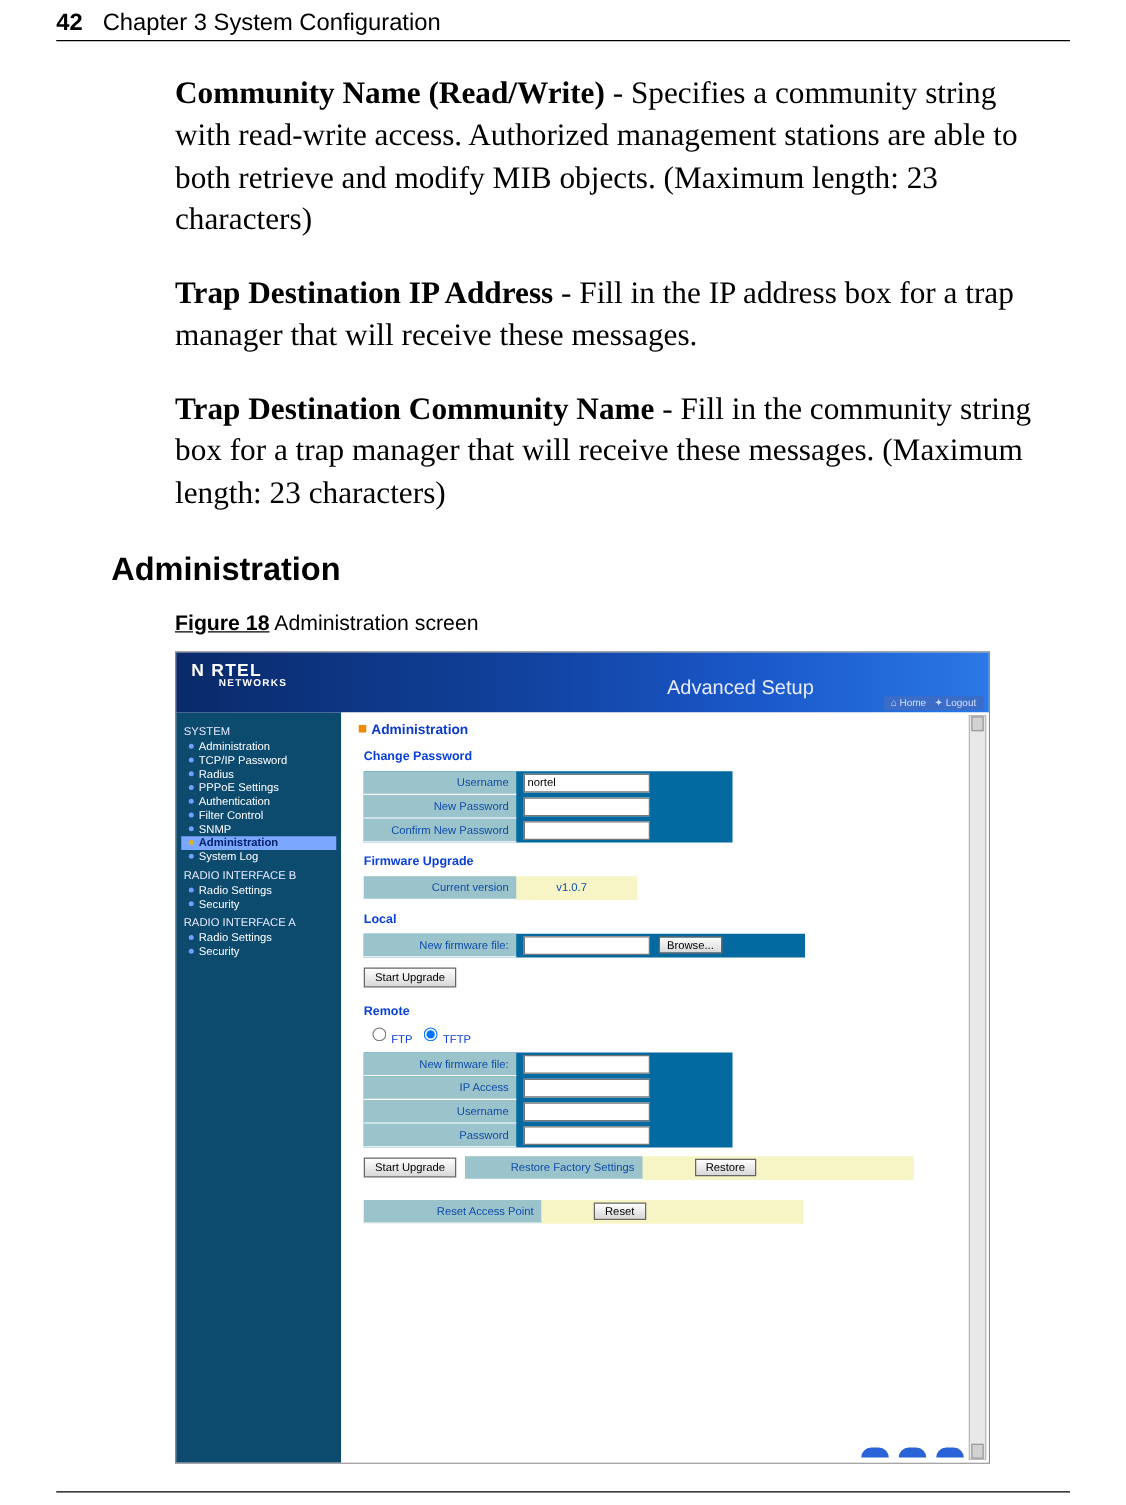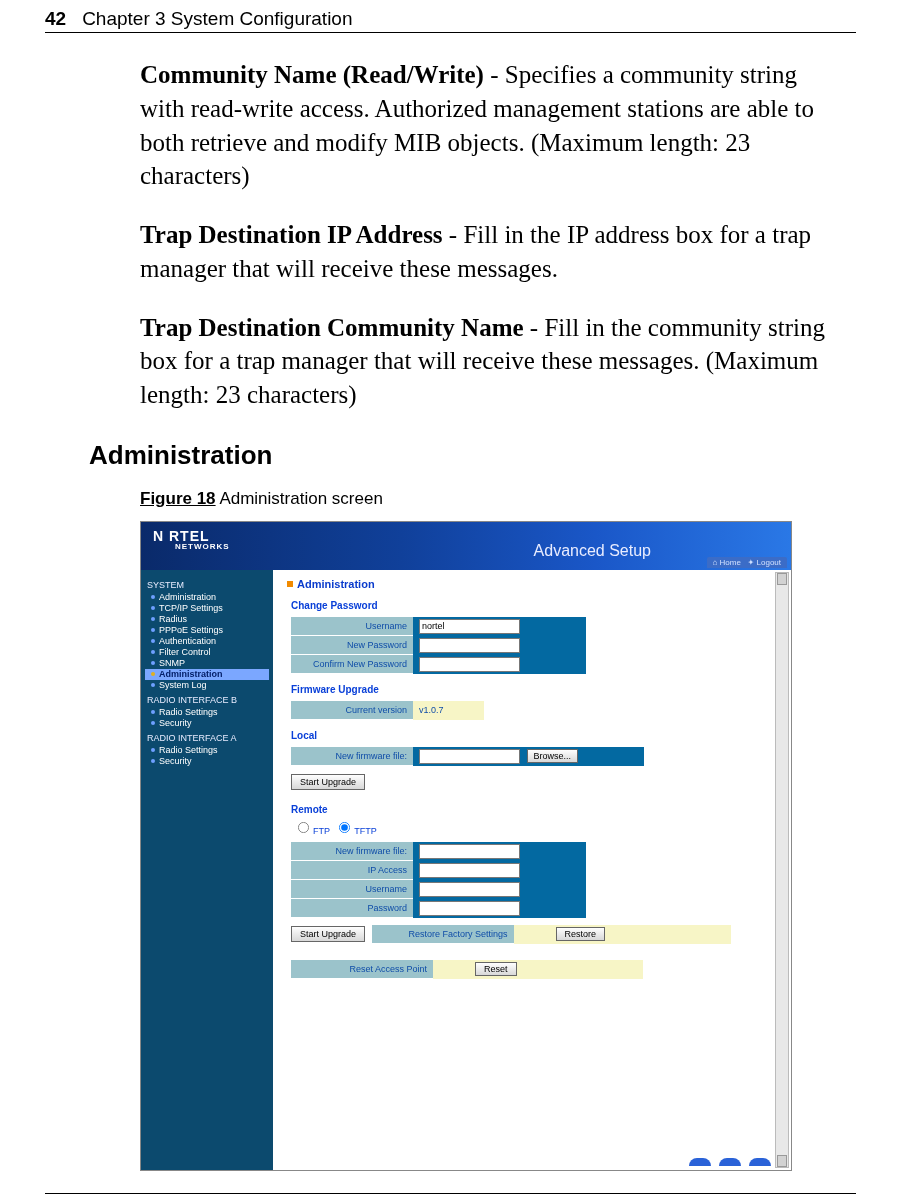--- a/index.html
+++ b/index.html
@@ -227,20 +227,21 @@
   .ss-version {
     background: #f7f5c6;
     display: inline-block;
     margin-left: 4px;
   }
   .ss-version .ss-label { display: inline-block; }
   .ss-version .vtxt {
     color: #0f4da8;
     font-size: 9px;
     padding: 4px 40px 4px 6px;
+    margin-left: 26px;
   }
   .ss-btn {
     font-size: 9px;
     border: 1px solid #666;
     background: linear-gradient(#fefefe, #d8d8d8);
     padding: 2px 8px;
     margin: 8px 0 4px 4px;
     cursor: pointer;
     color: #000;
   }
@@ -334,21 +335,21 @@
         </div>
       </div>
 
       <div class="ss-body">
         <div class="ss-sidebar">
           <div class="group">SYSTEM</div>
           <div class="item">
               <span>Administration</span>
             </div>
           <div class="item">
-              <span>TCP/IP Settings</span>
+              <span>TCP/IP Password</span>
             </div>
           <div class="item">
               <span>Radius</span>
             </div>
           <div class="item">
               <span>PPPoE Settings</span>
             </div>
           <div class="item">
               <span>Authentication</span>
             </div>

